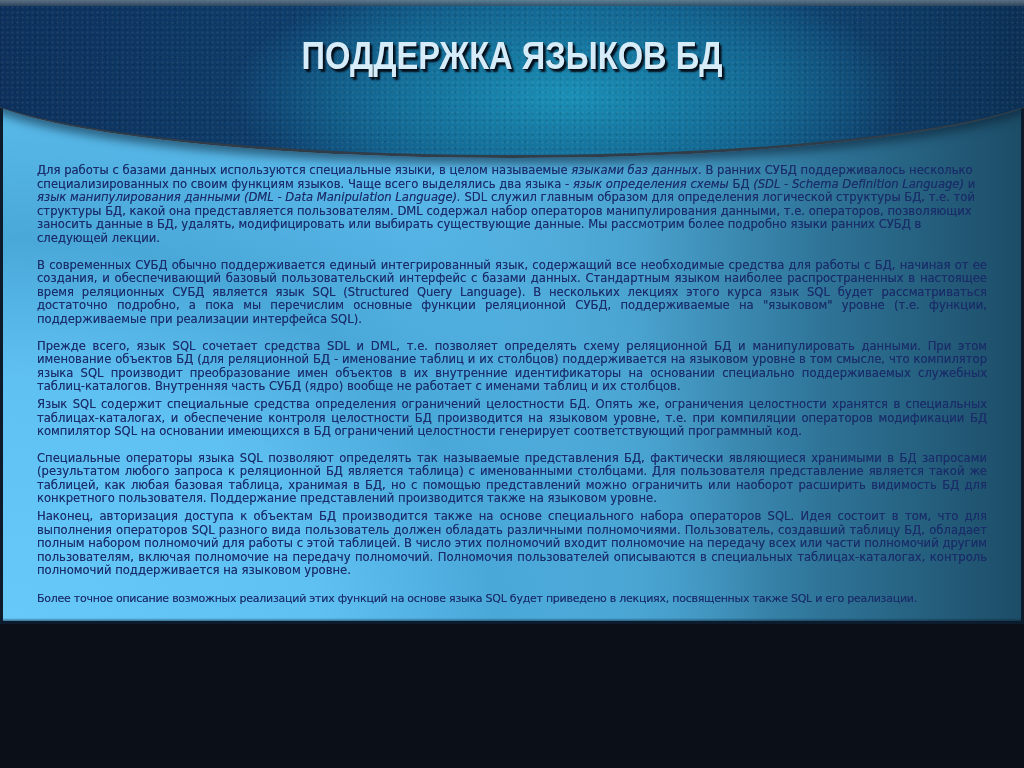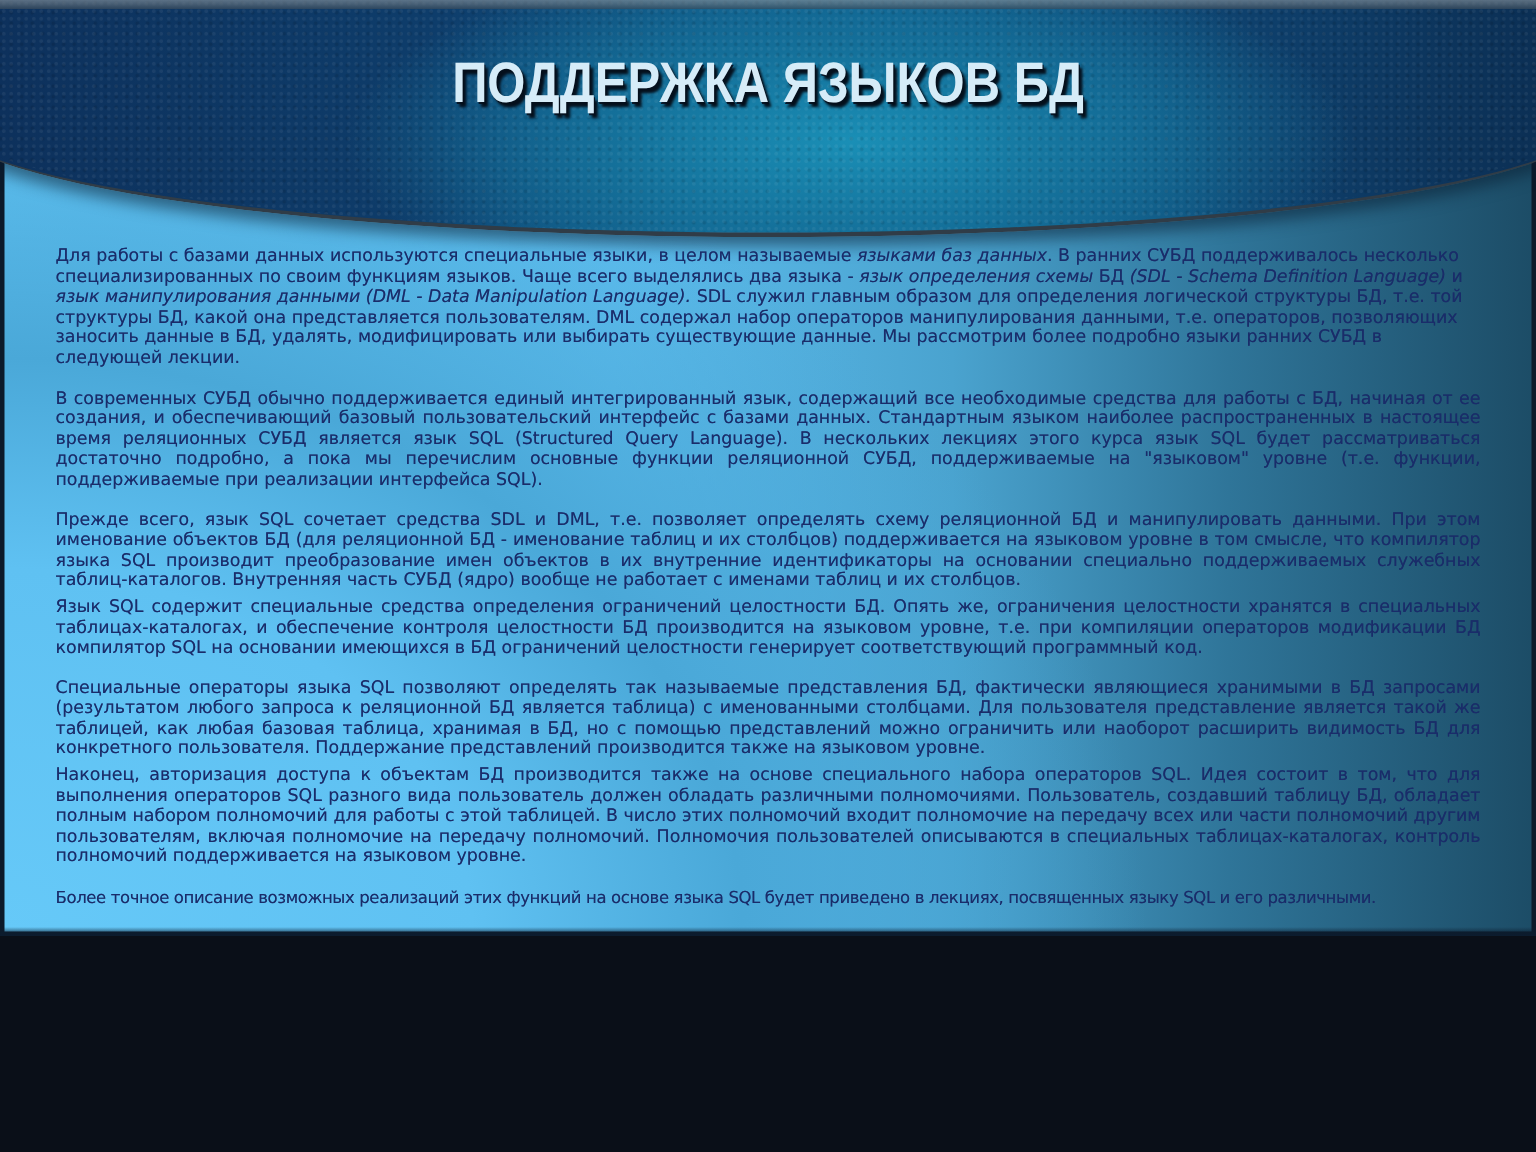--- a/index.html
+++ b/index.html
@@ -131,17 +131,17 @@
     <p class="gap">В современных СУБД обычно поддерживается единый интегрированный язык, содержащий все необходимые средства для работы с БД, начиная от ее создания, и обеспечивающий базовый пользовательский интерфейс с базами данных. Стандартным языком наиболее распространенных в настоящее время реляционных СУБД является язык SQL (Structured Query Language). В нескольких лекциях этого курса язык SQL будет рассматриваться достаточно подробно, а пока мы перечислим основные функции реляционной СУБД, поддерживаемые на "языковом" уровне (т.е. функции, поддерживаемые при реализации интерфейса SQL).</p>
 
     <p class="gap">Прежде всего, язык SQL сочетает средства SDL и DML, т.е. позволяет определять схему реляционной БД и манипулировать данными. При этом именование объектов БД (для реляционной БД - именование таблиц и их столбцов) поддерживается на языковом уровне в том смысле, что компилятор языка SQL производит преобразование имен объектов в их внутренние идентификаторы на основании специально поддерживаемых служебных таблиц-каталогов. Внутренняя часть СУБД (ядро) вообще не работает с именами таблиц и их столбцов.</p>
 
     <p class="tight">Язык SQL содержит специальные средства определения ограничений целостности БД. Опять же, ограничения целостности хранятся в специальных таблицах-каталогах, и обеспечение контроля целостности БД производится на языковом уровне, т.е. при компиляции операторов модификации БД компилятор SQL на основании имеющихся в БД ограничений целостности генерирует соответствующий программный код.</p>
 
     <p class="gap">Специальные операторы языка SQL позволяют определять так называемые представления БД, фактически являющиеся хранимыми в БД запросами (результатом любого запроса к реляционной БД является таблица) с именованными столбцами. Для пользователя представление является такой же таблицей, как любая базовая таблица, хранимая в БД, но с помощью представлений можно ограничить или наоборот расширить видимость БД для конкретного пользователя. Поддержание представлений производится также на языковом уровне.</p>
 
     <p class="tight">Наконец, авторизация доступа к объектам БД производится также на основе специального набора операторов SQL. Идея состоит в том, что для выполнения операторов SQL разного вида пользователь должен обладать различными полномочиями. Пользователь, создавший таблицу БД, обладает полным набором полномочий для работы с этой таблицей. В число этих полномочий входит полномочие на передачу всех или части полномочий другим пользователям, включая полномочие на передачу полномочий. Полномочия пользователей описываются в специальных таблицах-каталогах, контроль полномочий поддерживается на языковом уровне.</p>
 
-    <p class="last">Более точное описание возможных реализаций этих функций на основе языка SQL будет приведено в лекциях, посвященных языку SQL и его различными.</p>
+    <p class="last">Более точное описание возможных реализаций этих функций на основе языка SQL будет приведено в лекциях, посвященных также SQL и его реализации.</p>
   </div>
 
   <div class="page-number">38</div>
 </div>
 
 </body></html>

